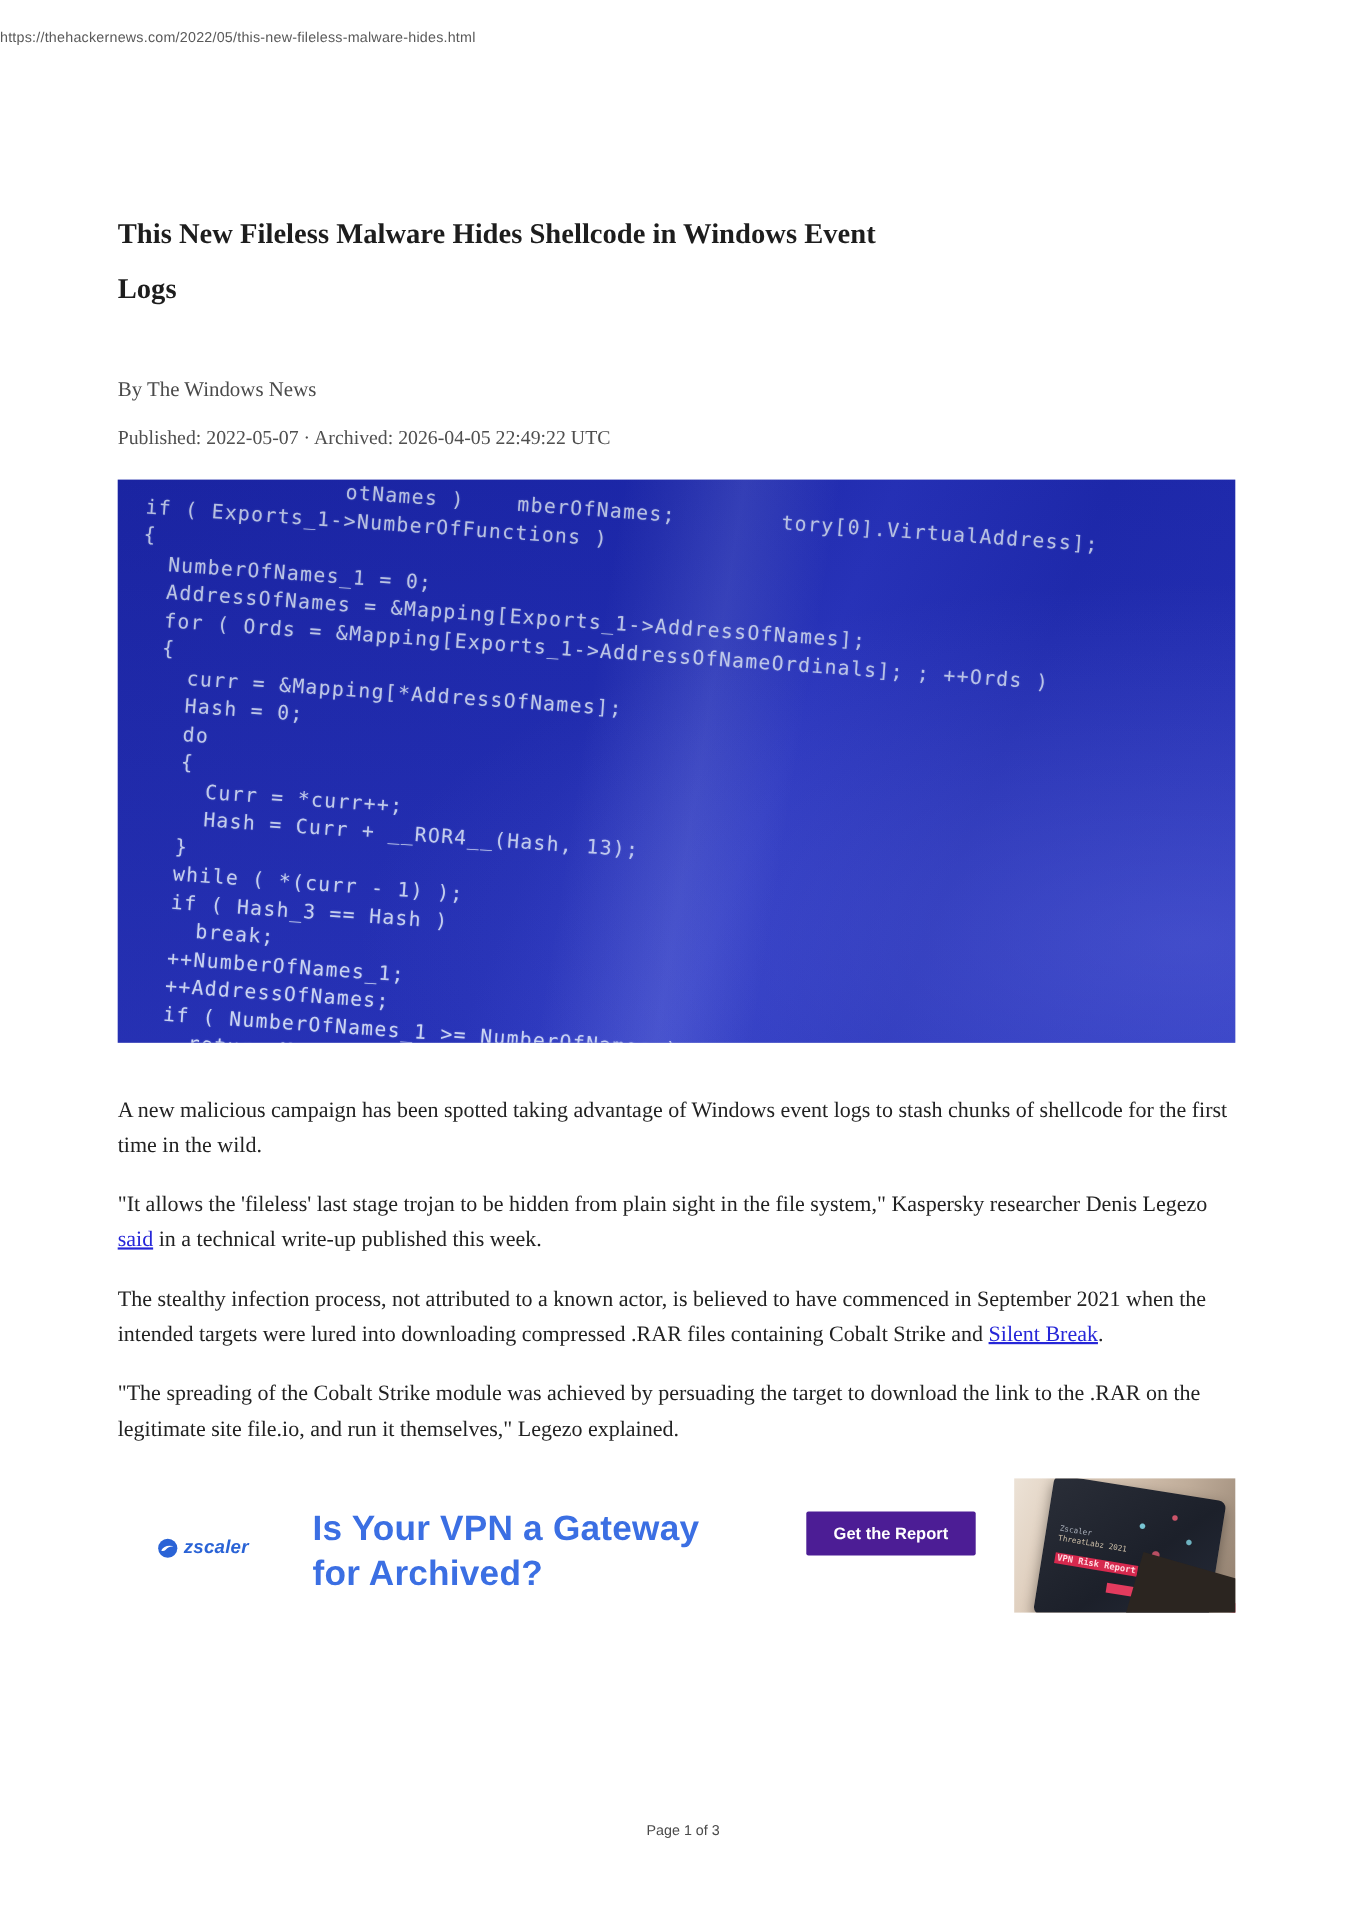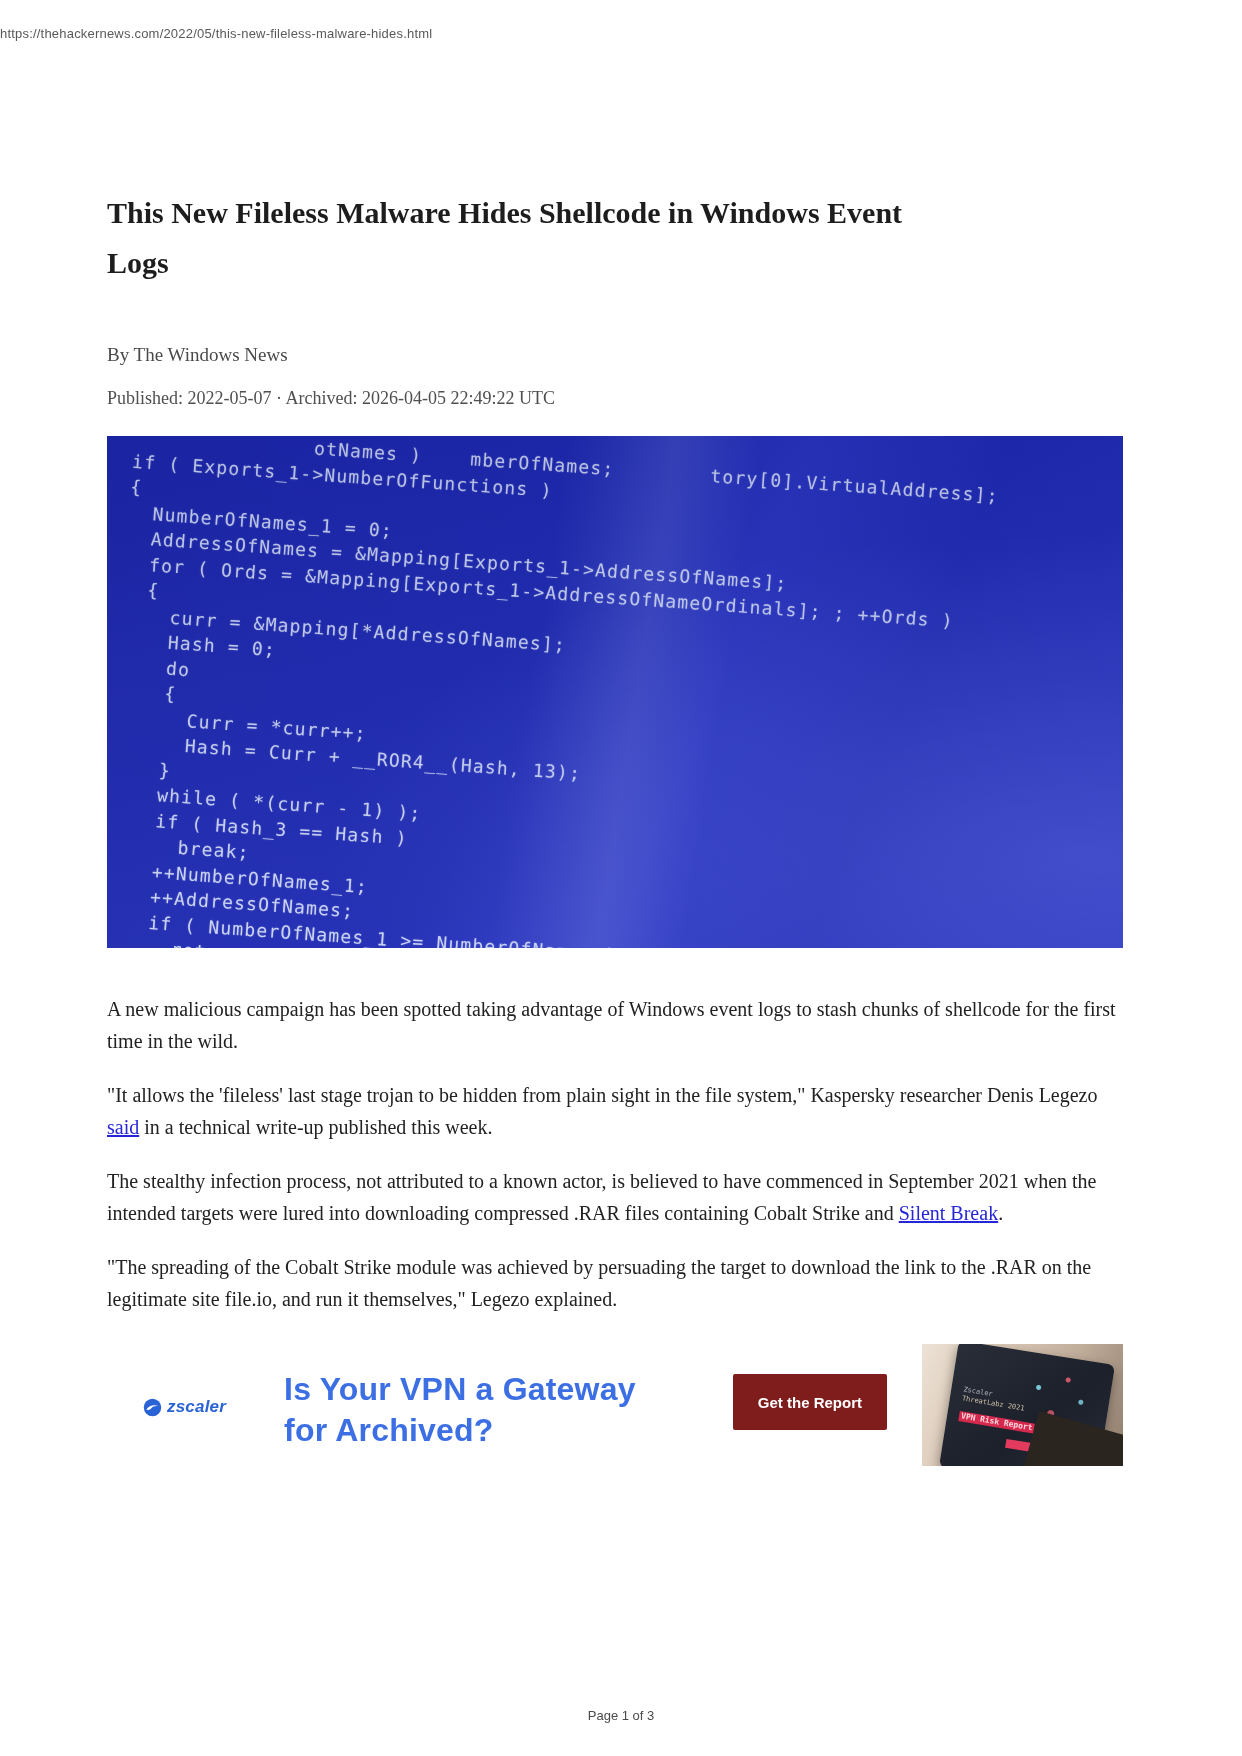--- a/index.html
+++ b/index.html
@@ -16,21 +16,21 @@
     position: absolute; top: 26px; left: 0; width: 100%;
     font-family: "Liberation Sans", sans-serif;
     font-size: 13px; color: #595959; letter-spacing: 0.2px;
   }
   .content {
     position: absolute; left: 107px; top: 0;
     width: 1016px;
     padding-top: 188px;
   }
   h1.title {
-    margin: 0; font-size: 30px; font-weight: 700;
+    margin: 0; font-size: 26px; font-weight: 700;
     line-height: 50px; color: #1d1d1d;
   }
   .byline {
     margin-top: 56px; font-size: 19px; color: #4a4a4a;
   }
   .meta {
     margin-top: 22px; font-size: 18px; color: #4f4f4f;
   }
   
   .code-image {
@@ -84,25 +84,25 @@
   .ad-headline {
     margin: 28px 0 0 58px;
     font-family: "Liberation Sans", sans-serif;
     font-size: 32px; line-height: 41px; font-weight: 700;
     color: #3b6fe3; letter-spacing: 0.2px;
     flex: 0 0 auto;
   }
   .ad-cta {
     margin: 33px 0 0 auto;
     flex: 0 0 auto;
-    background: #7f1d1d; color: #ffffff;
+    background: #4c1d95; color: #ffffff;
     border: none; cursor: pointer;
     font-family: "Liberation Sans", sans-serif;
     font-size: 15px; font-weight: 700;
-    padding: 0 25px; height: 56px;
+    padding: 0 25px; height: 40px;
     border-radius: 2px;
   }
   .ad-thumb {
     margin: 3px 0 0 35px;
     flex: 0 0 auto;
     width: 201px; height: 122px;
     position: relative; overflow: hidden;
     background: linear-gradient(115deg, #ece2d6 0%, #dccab8 30%, #c0ad9a 62%, #8f7d6c 100%);
   }
   .ad-thumb .card {
@@ -141,21 +141,21 @@
     width: 130px; height: 9px; background: #e23b5e;
     transform: rotate(9deg);
   }
   .ad-thumb .wedge {
     position: absolute; right: -24px; bottom: -34px;
     width: 120px; height: 74px; background: #2b2520;
     transform: rotate(16deg);
   }
   .last-para { margin-top: 64px !important; }
   .page-footer {
-    position: absolute; top: 1708px; left: 0; width: 100%;
+    position: absolute; top: 1656px; left: 0; width: 100%;
     text-align: center;
     font-family: "Liberation Sans", sans-serif;
     font-size: 13px; color: #4a4a4a;
   }
 </style>
 </head>
 <body>
 
 <div class="page-url">https://thehackernews.com/2022/05/this-new-fileless-malware-hides.html</div>
 

